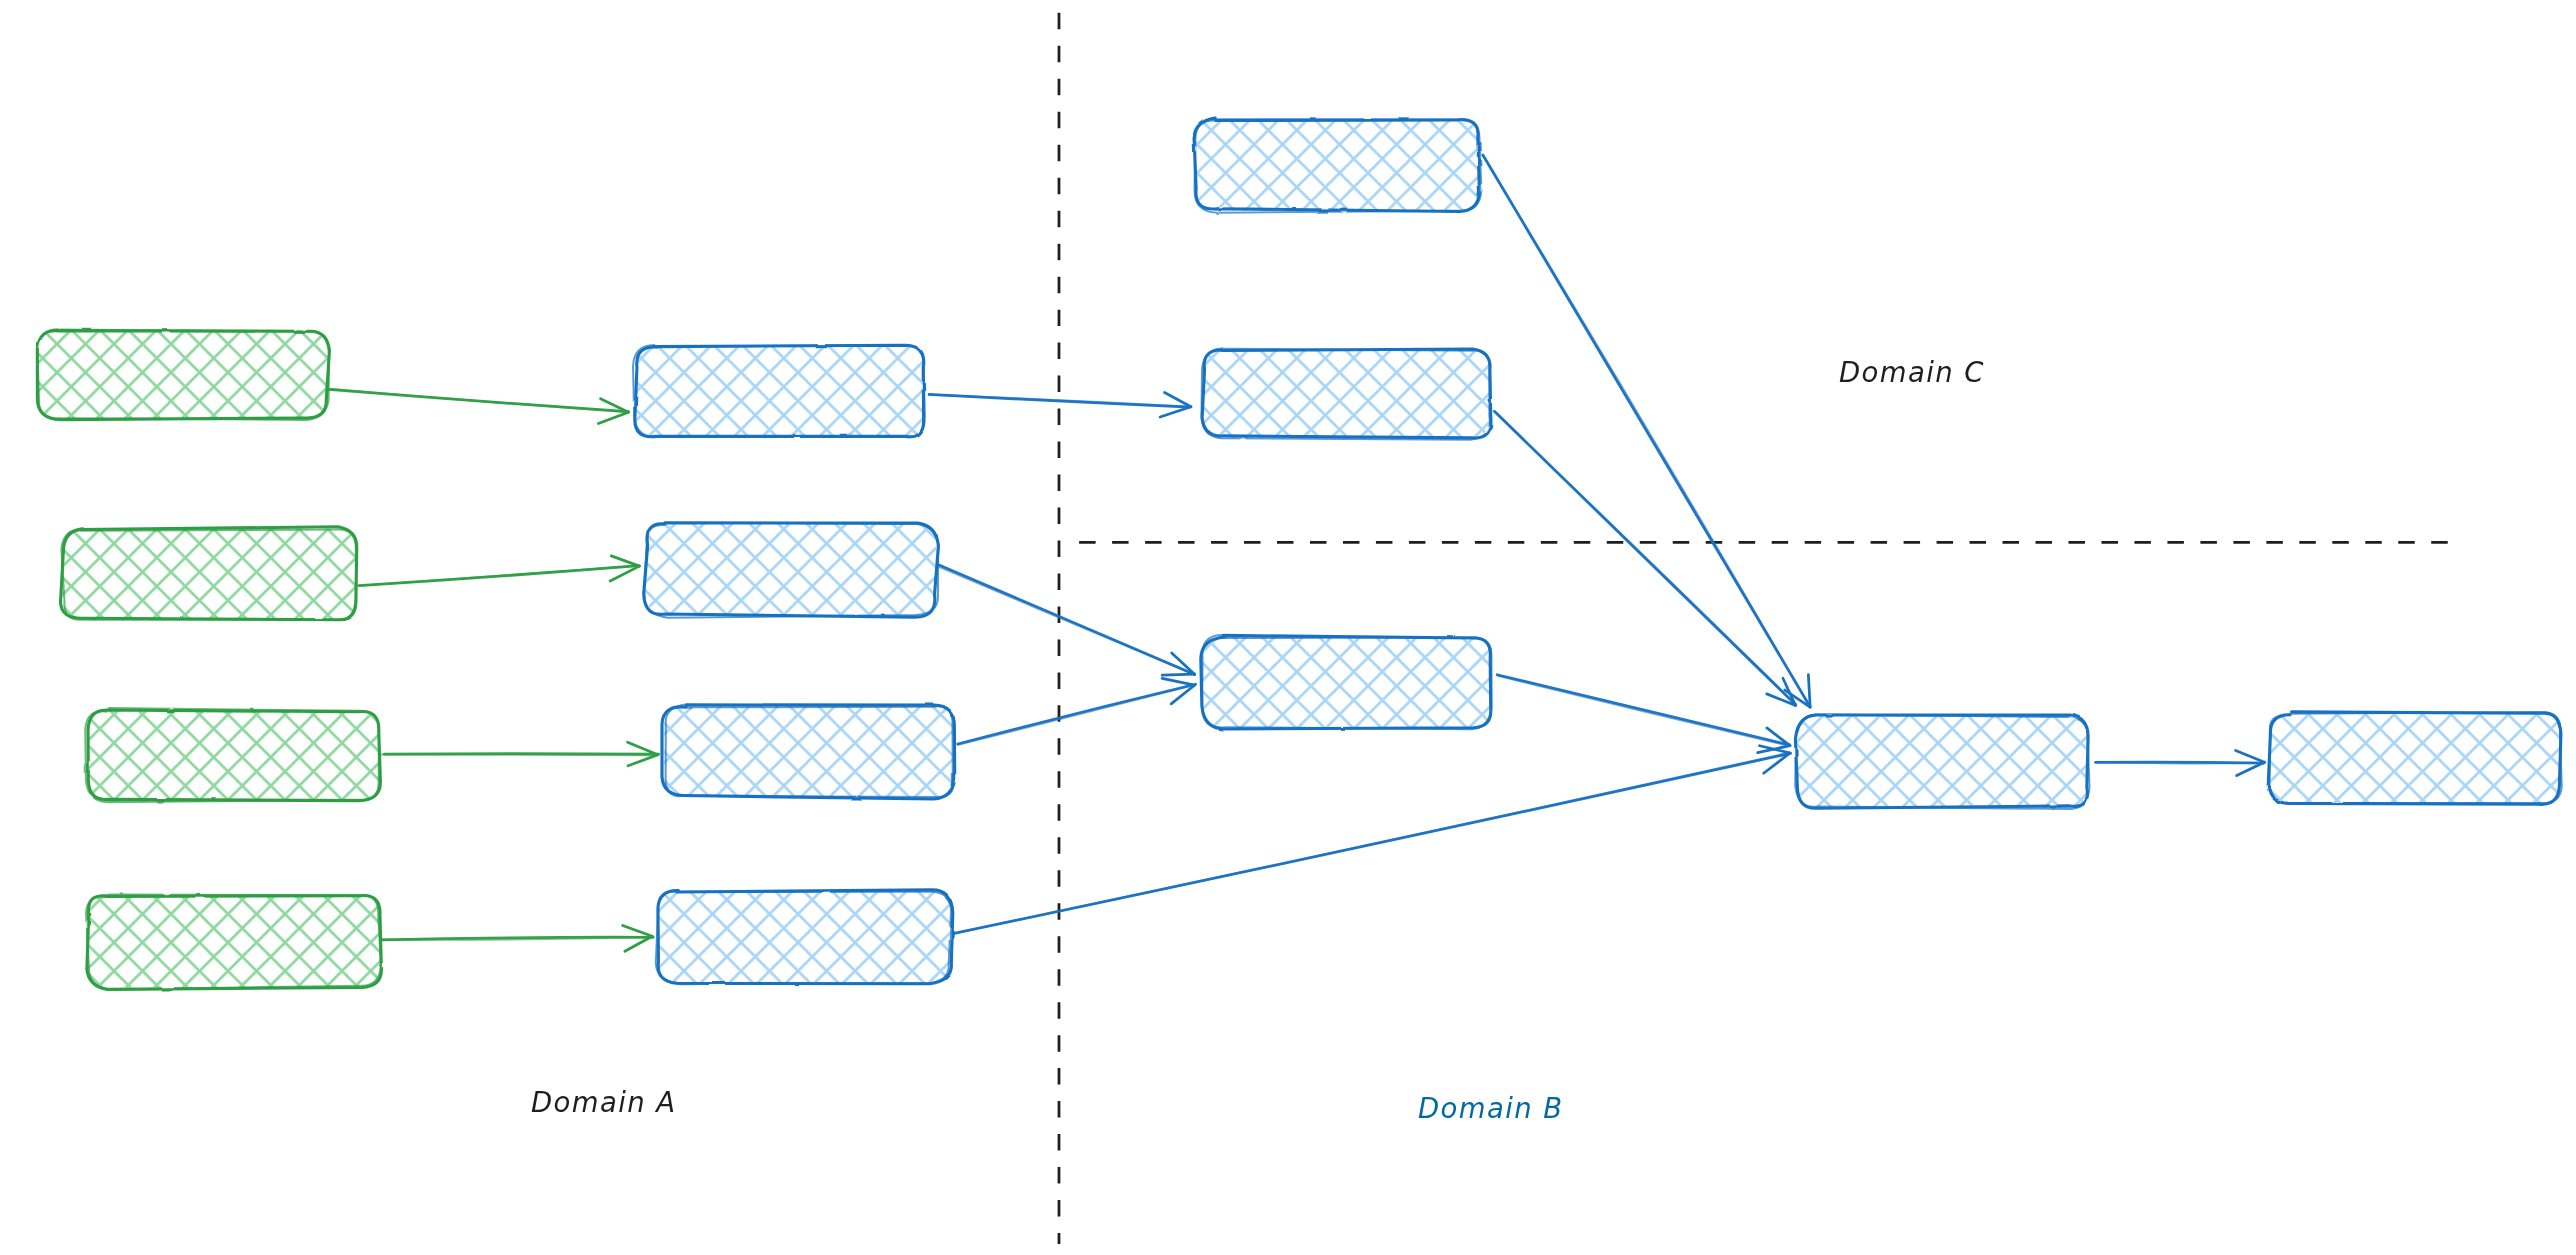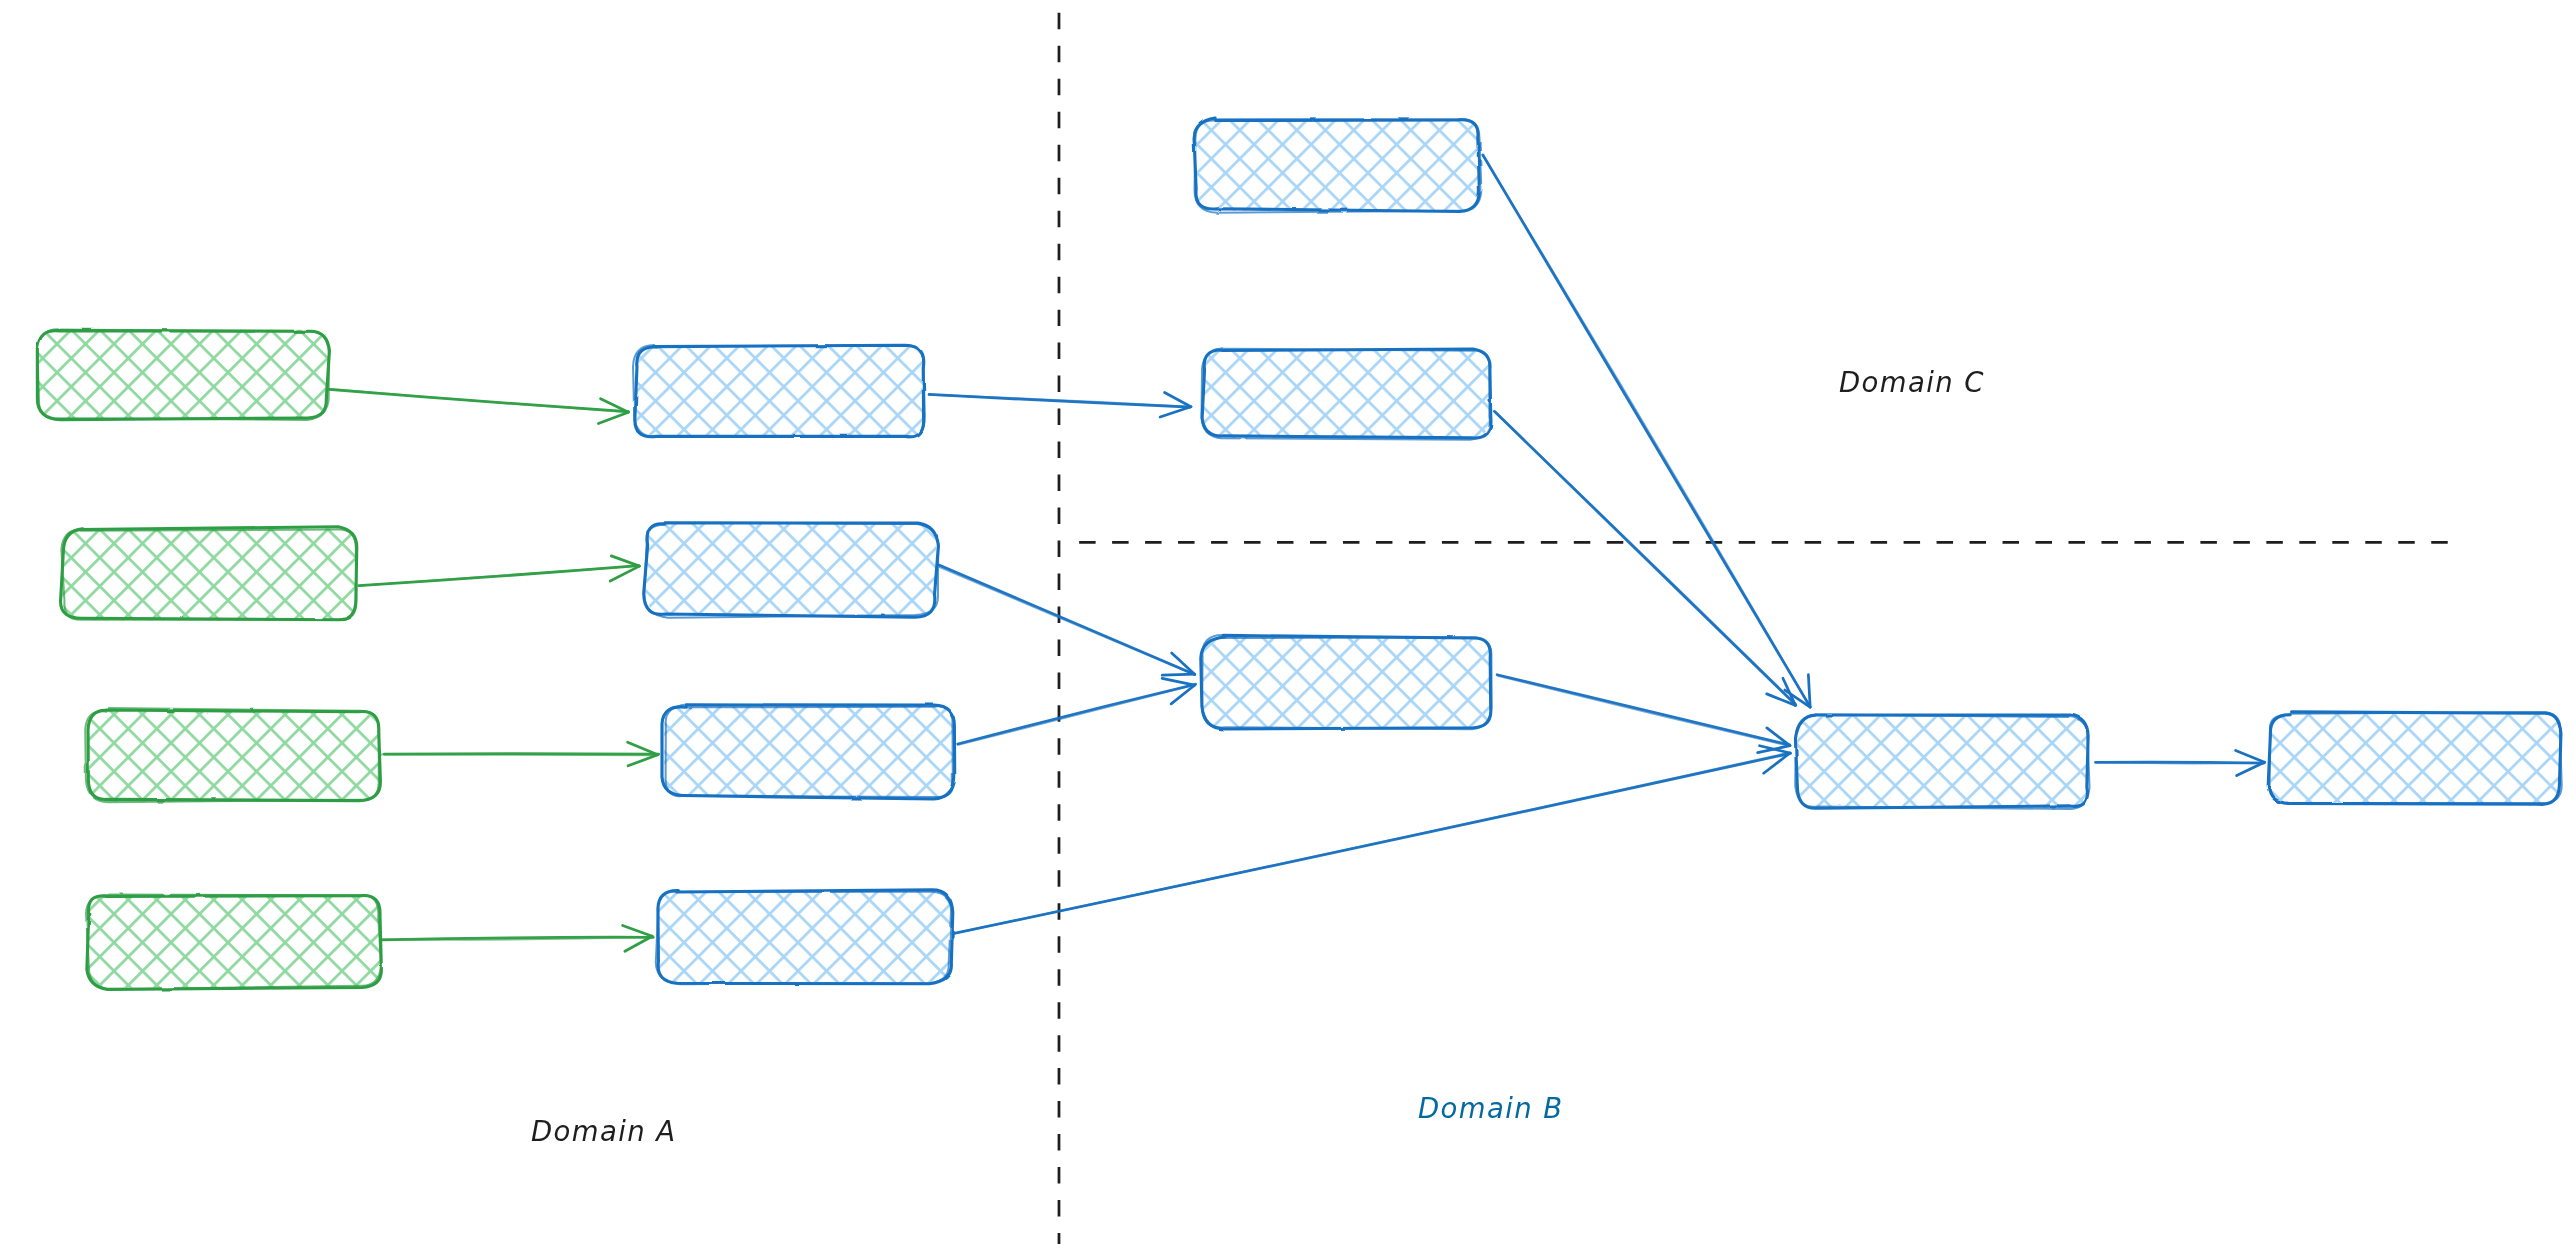--- a/index.html
+++ b/index.html
@@ -180,18 +180,18 @@
         </g>
         <g>
           <rect x="2478" y="778" width="317" height="100" rx="22" ry="22" fill="url(#hatch-blue)" stroke="none"></rect>
           <path d="M 2501.5313214797206 777.0475889212673 L 2774.5677862185835 778.6689008727059 Q 2793.4478200916424 776.1089995863424 2795.565967847298 800.5489696516418 L 2793.9136959082043 857.3227642076662 Q 2792.9869899751557 879.8477551956884 2771.087301445234 877.8761390219797 L 2498.124400329834 876.9854447848096 Q 2477.63120899295 876.0579599382626 2476.0367038252 857.2339720742935 L 2478.4198287976997 801.9027725239763 Q 2477.363951111661 780.2464797995269 2499.974919129524 780.2513687155449" fill="none" stroke="#1971c2" stroke-width="3.4" stroke-linecap="round" stroke-linejoin="round" opacity="1" filter="url(#rough)"></path>
           <path d="M 2499.7296859751127 779.1053298966518 L 2772.508329773838 777.336878968094 Q 2797.3190536520997 777.0401565558464 2794.4231857308296 798.6999282842036 L 2796.460179283032 857.2757066743801 Q 2796.4378946322195 878.5855226530626 2771.0133050920504 876.5013568405534 L 2500.672556973934 876.6888641362492 Q 2476.325280905108 878.1210026752767 2477.5582157144127 856.8469074264387 L 2478.1103977215057 797.8050586701395 Q 2476.1129460814004 780.0247490903478 2498.22497329741 779.8889138718549" fill="none" stroke="#1971c2" stroke-width="2.2" stroke-linecap="round" stroke-linejoin="round" opacity="0.7" filter="url(#rough)"></path>
         </g>
       </g>
   </svg>
 
   <div id="labels-host">
-      <div class="domain-label" style="left: 531px; top: 1086px; color: rgb(30, 30, 30); margin-top: 29px;">Domain A</div>
+      <div class="domain-label" style="left: 531px; top: 1086px; color: rgb(30, 30, 30);">Domain A</div>
       <div class="domain-label" style="left: 1418px; top: 1092px; color: #0369a1;">Domain B</div>
-      <div class="domain-label" style="left: 1839px; top: 366px; color: rgb(30, 30, 30);">Domain C</div>
+      <div class="domain-label" style="left: 1839px; top: 356px; color: rgb(30, 30, 30);">Domain C</div>
     </div>
 </div>
 
 
 </body></html>

